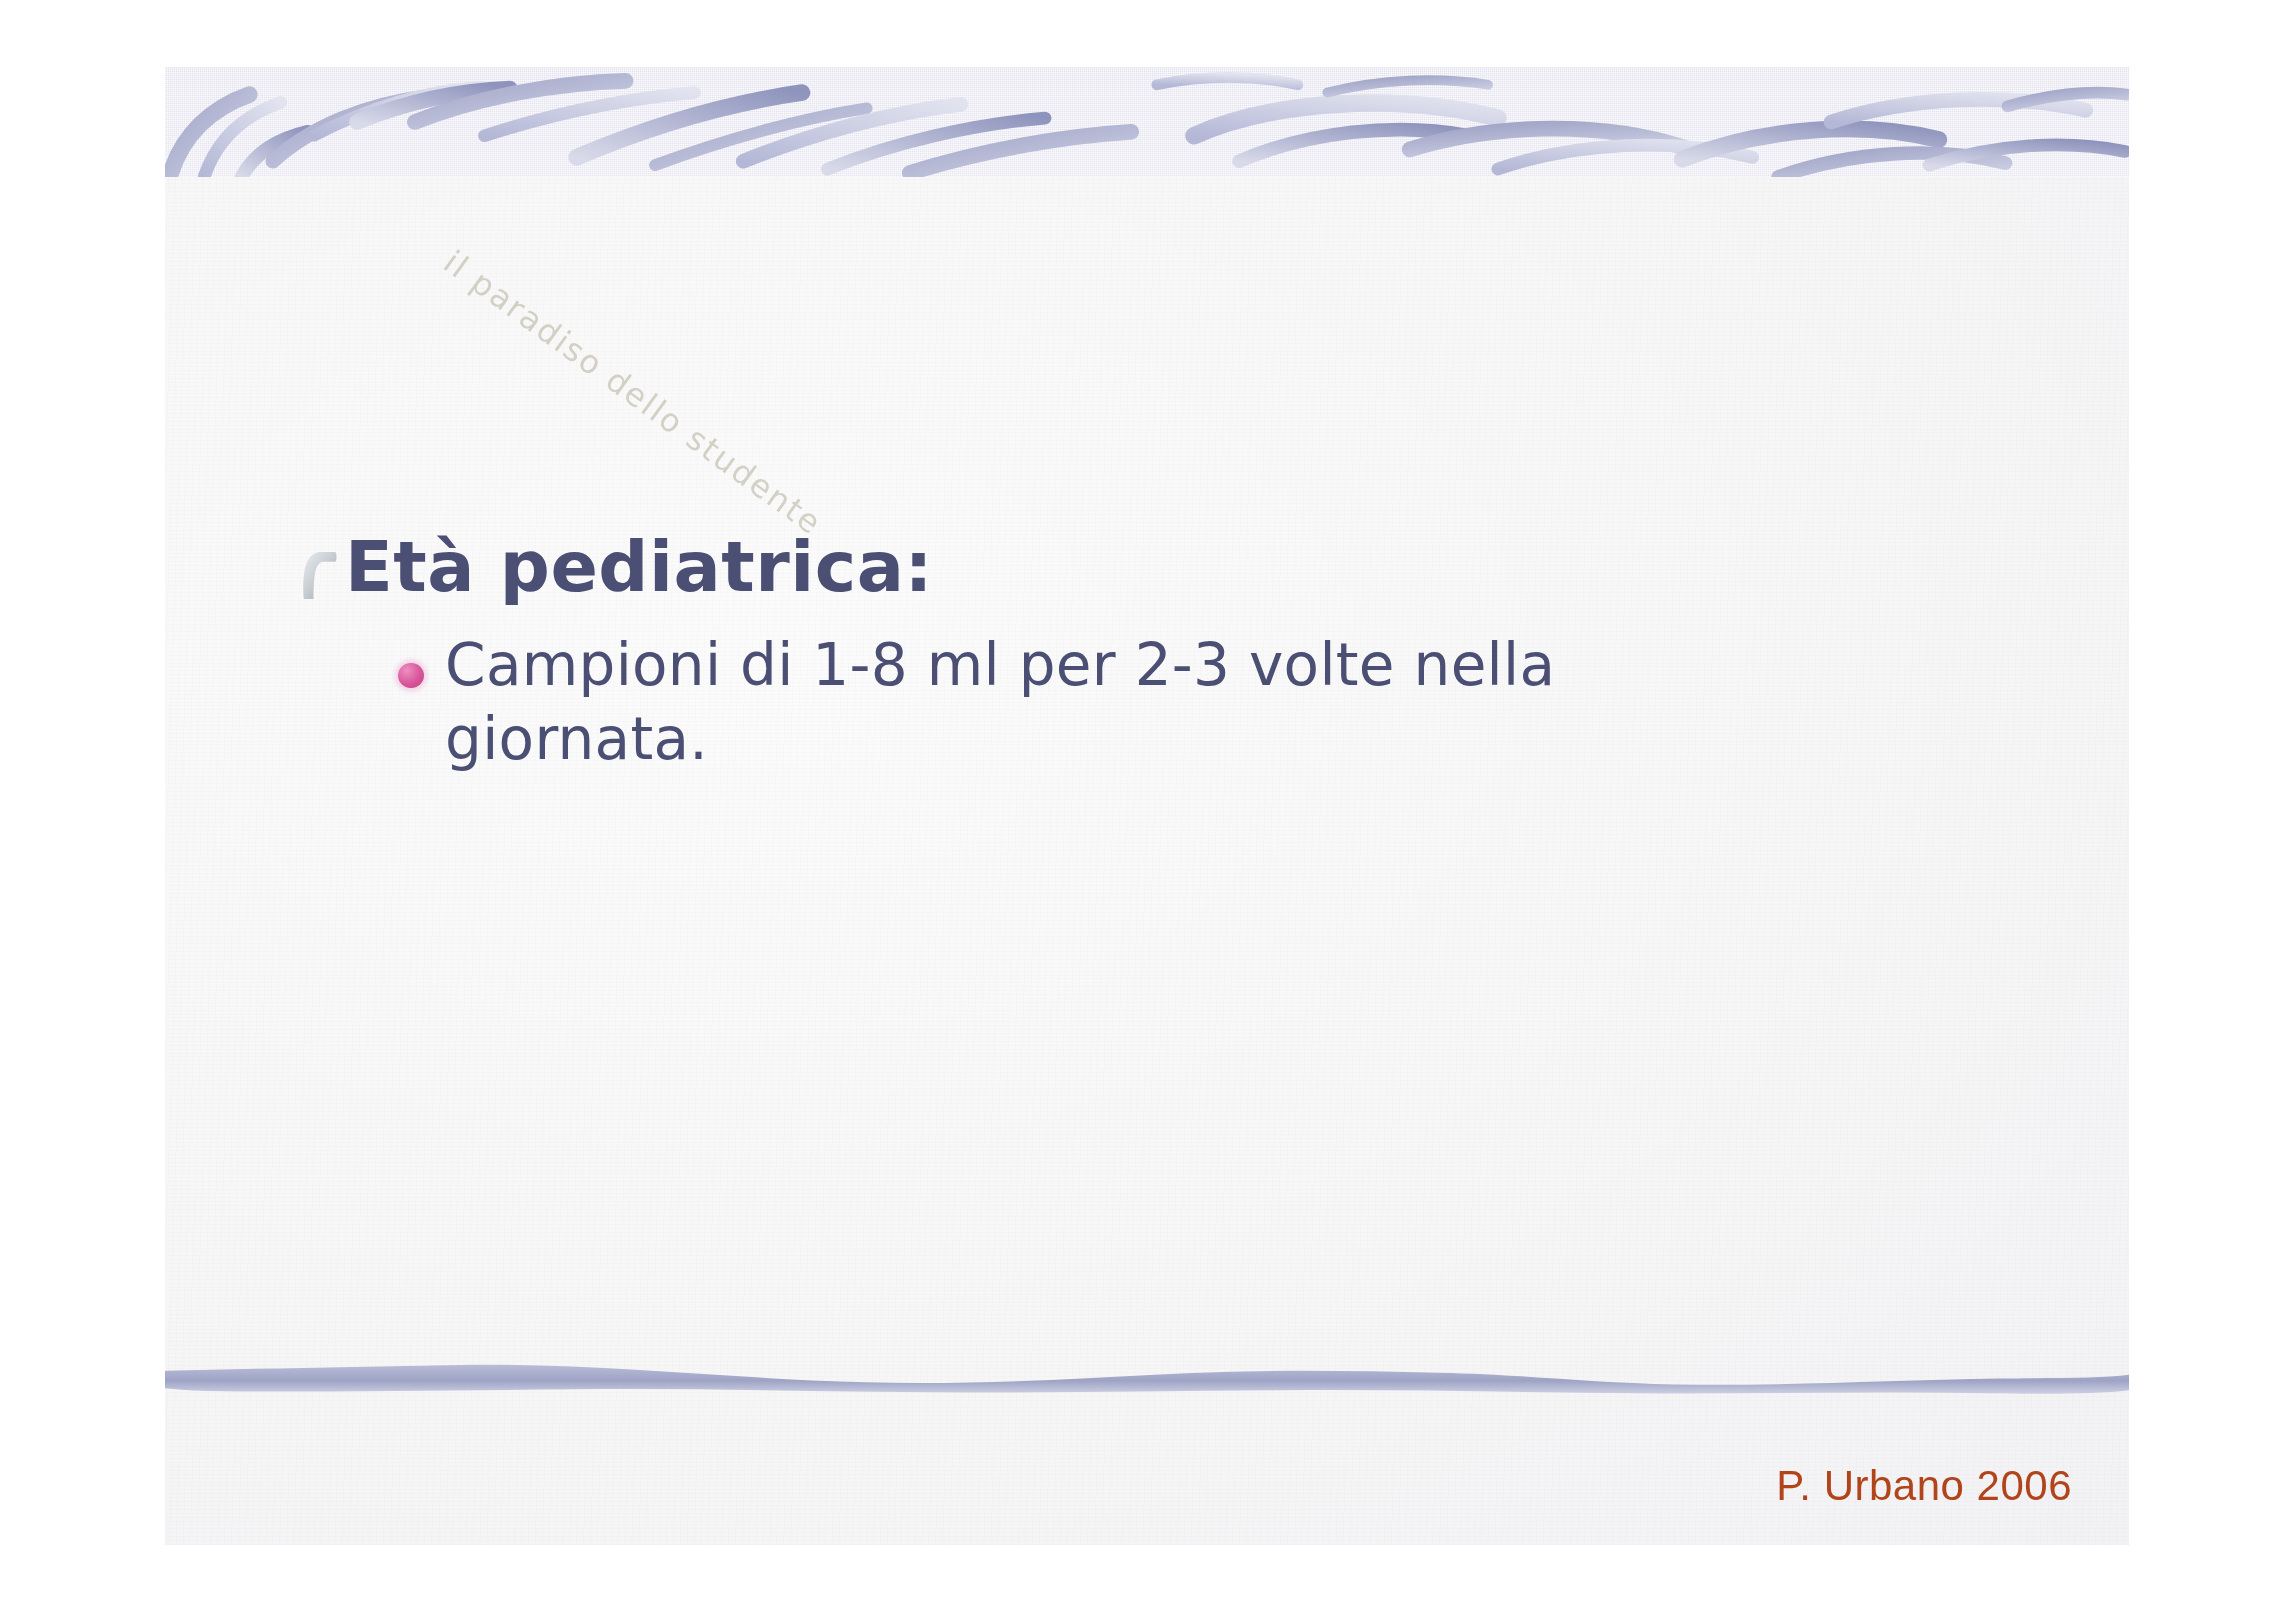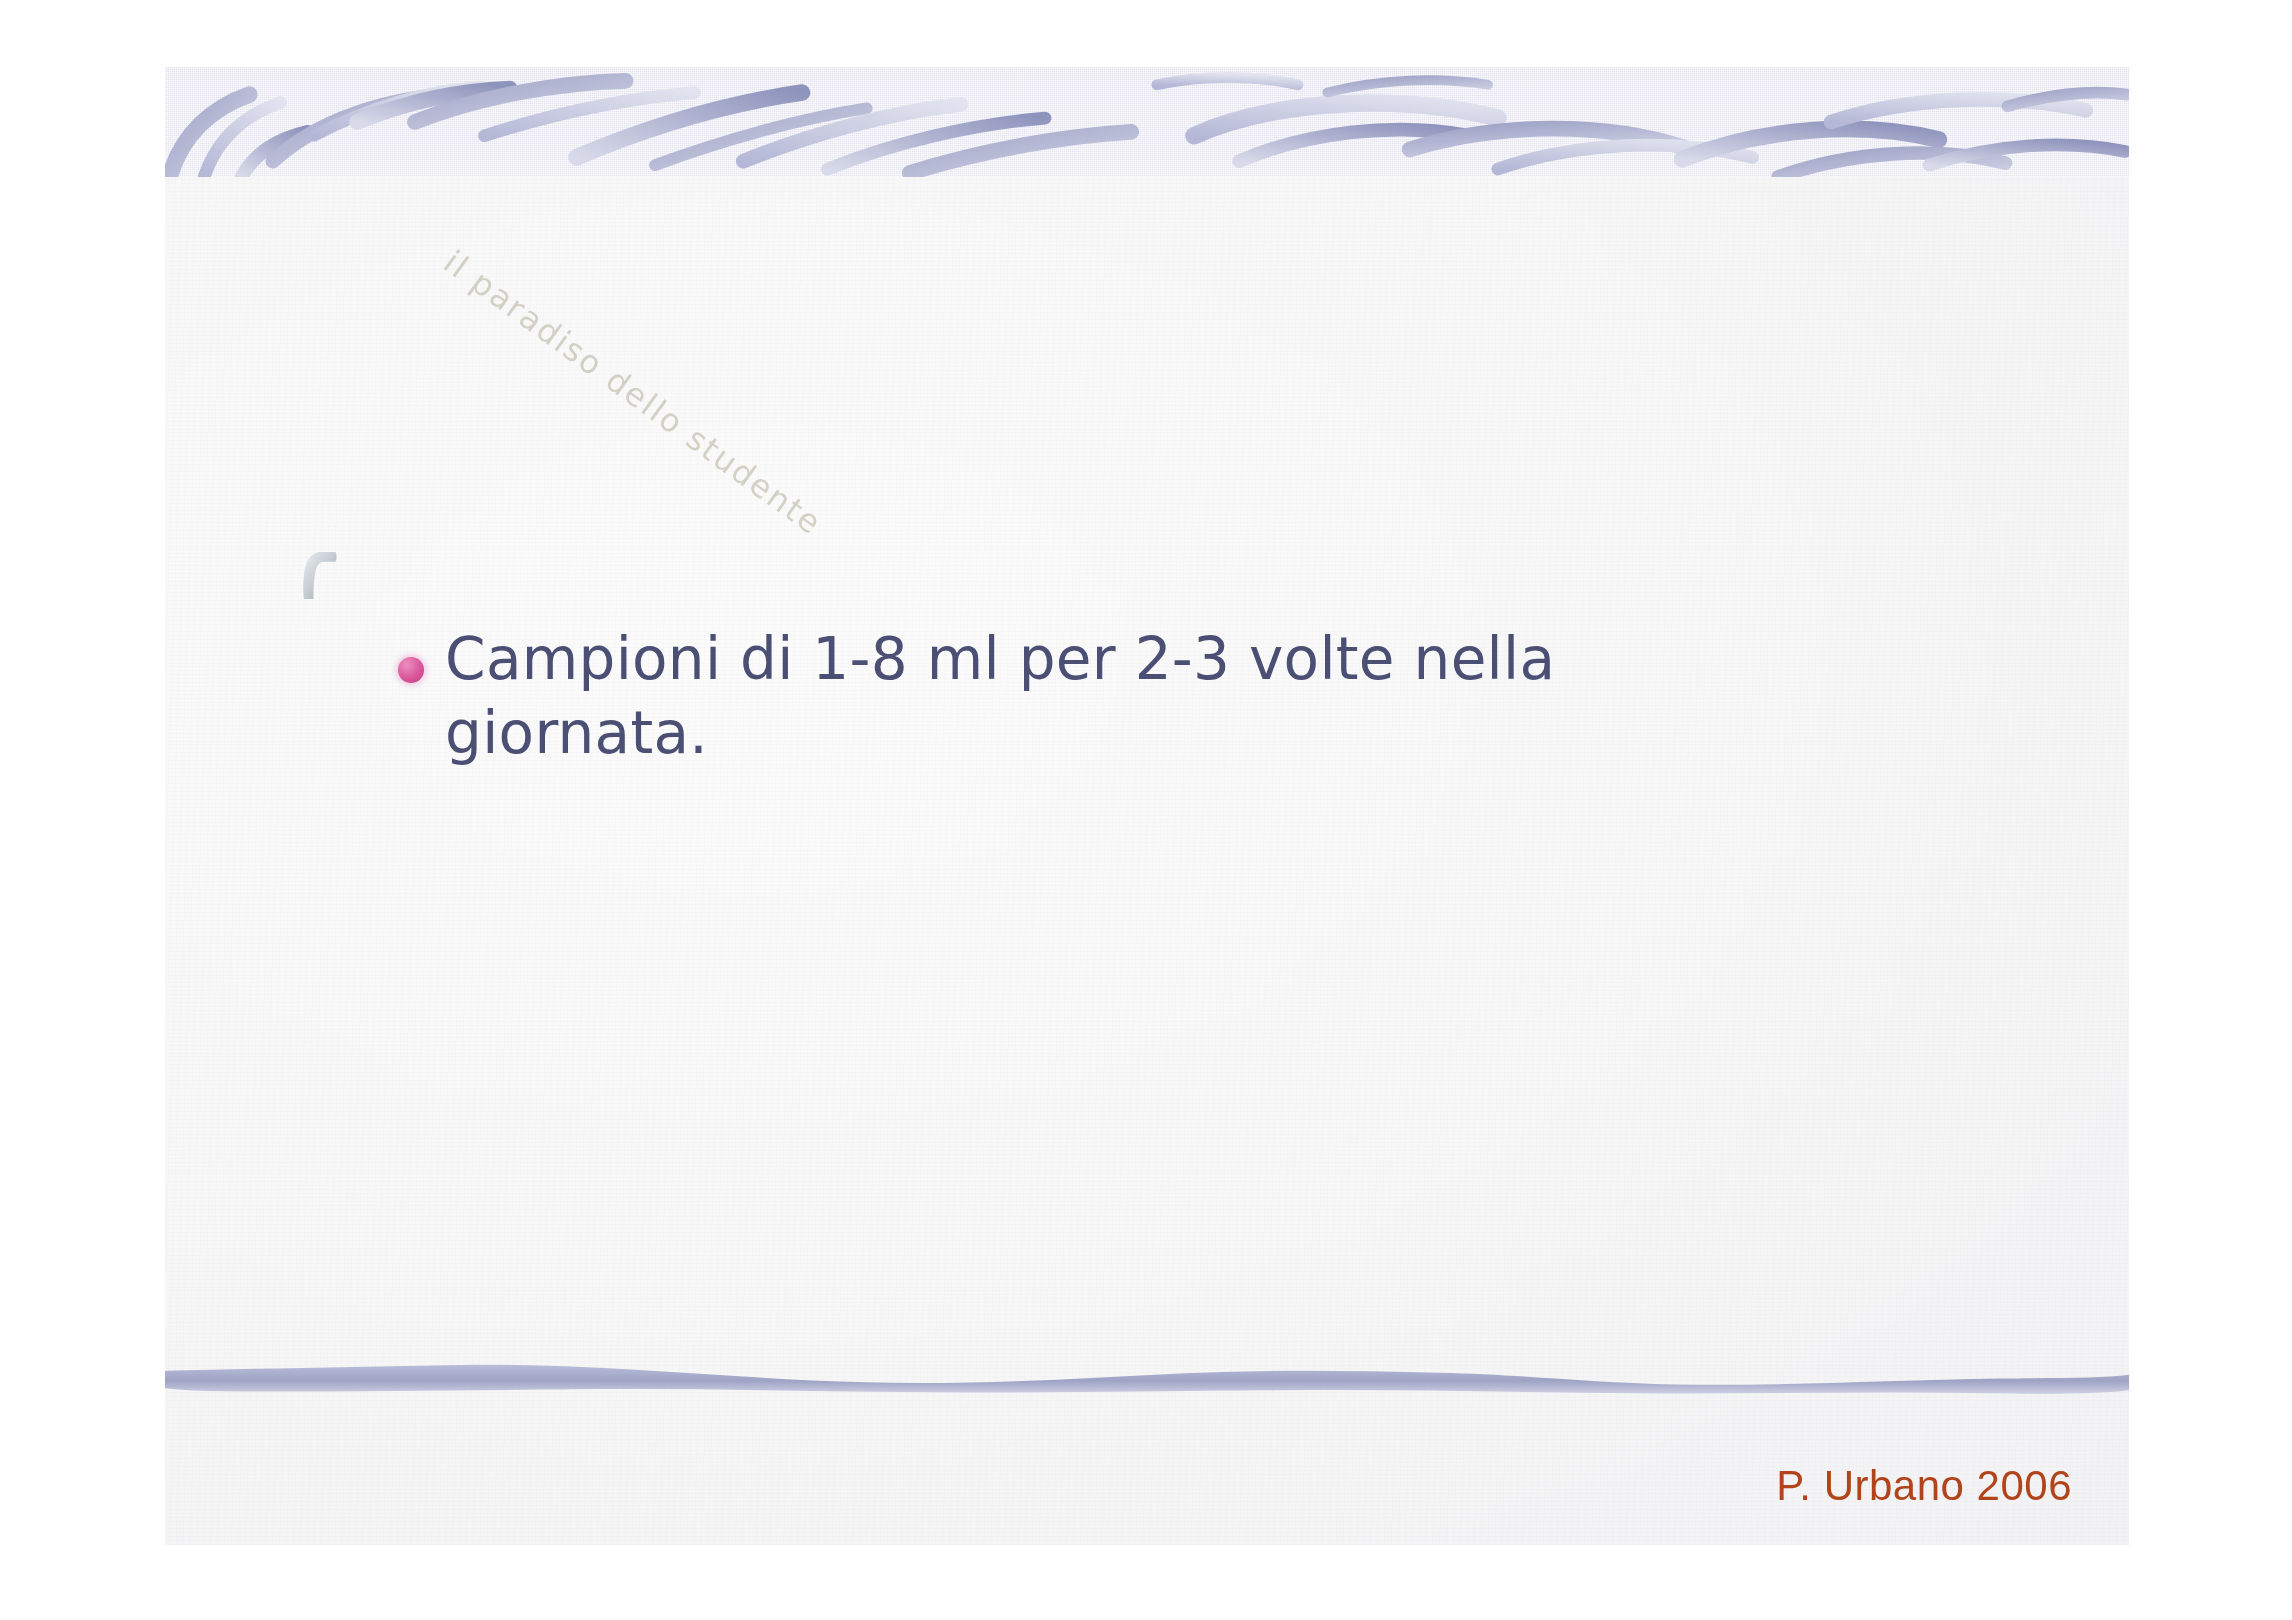--- a/index.html
+++ b/index.html
@@ -248,20 +248,21 @@
           <defs>
             <linearGradient id="hookg" x1="0" y1="0" x2="1" y2="1">
               <stop offset="0%" stop-color="#e9ecef"></stop>
               <stop offset="45%" stop-color="#c9cfd4"></stop>
               <stop offset="100%" stop-color="#9aa6a4"></stop>
             </linearGradient>
           </defs>
           <path d="M10,54 C8,26 12,8 26,6 L42,6 C44,6 44,16 42,16 L30,16 C22,16 20,30 20,54 Z" fill="url(#hookg)"></path>
         </svg>
       </div>
+      <div class="lvl1-text">Età pediatrica:</div>
     </div>
 
     <div class="lvl2">
       <div class="lvl2-marker"></div>
       <div class="lvl2-text">Campioni di 1-8 ml per 2-3 volte nella giornata.</div>
     </div>
 
   </div>
 
   <div class="divider">

